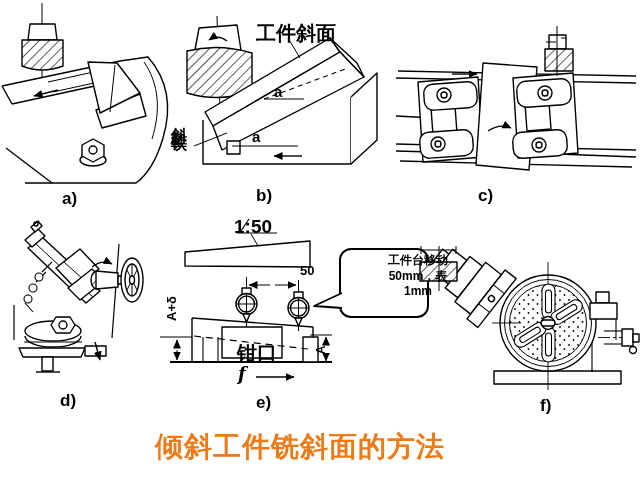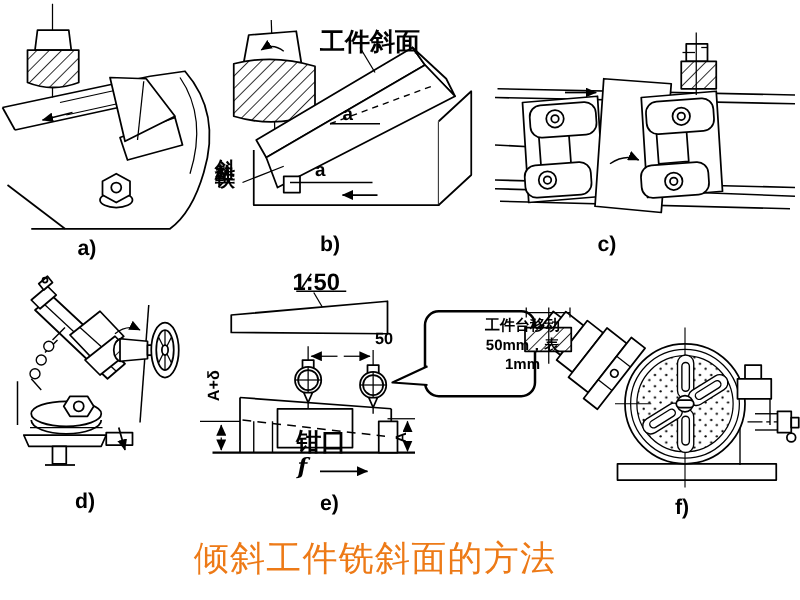--- a/index.html
+++ b/index.html
@@ -7,21 +7,21 @@
           font-family:"Liberation Sans","DejaVu Sans",sans-serif;}
   .art{position:absolute;left:0;top:0;}
   .lbl{position:absolute;color:#000;white-space:nowrap;}
   .figlab{font-weight:bold;font-size:17px;}
   .cjk{font-weight:bold;}
   .vert{writing-mode:vertical-rl;letter-spacing:4px;}
   .rot{transform:rotate(-90deg);transform-origin:center;}
   .callout-text{position:absolute;left:341px;top:253px;width:86px;text-align:center;
                 font-size:12px;font-weight:bold;line-height:15.5px;padding-left:34px;}
   .title{position:absolute;left:0;top:428px;width:600px;text-align:center;
-         font-size:28px;font-weight:normal;letter-spacing:1px;color:#ed7a17;}
+         font-size:28px;font-weight:bold;letter-spacing:1px;color:#ed7a17;}
   .ital{font-family:"DejaVu Serif","Liberation Serif",serif;font-style:italic;}
 </style>
 </head>
 <body>
 
 <div class="canvas">
 
 <svg class="art" width="640" height="480" viewBox="0 0 640 480" stroke="#000" stroke-width="1.4" fill="none" stroke-linejoin="round">
   <defs>
     <pattern id="hatch" patternUnits="userSpaceOnUse" width="7" height="7" patternTransform="rotate(45)">

